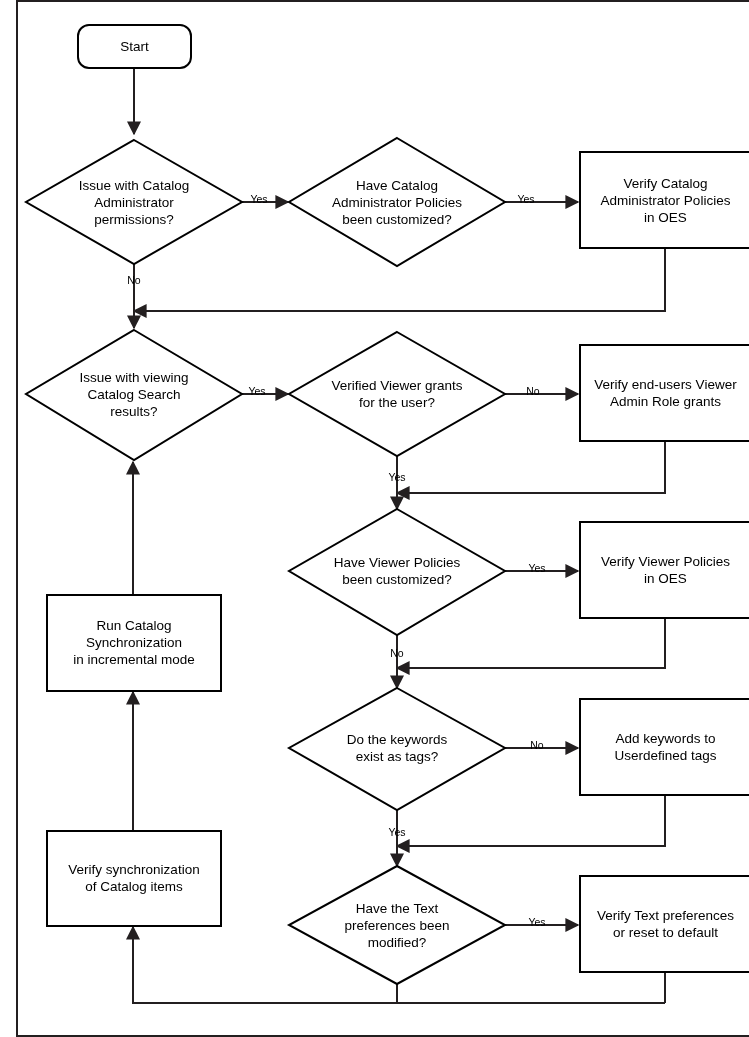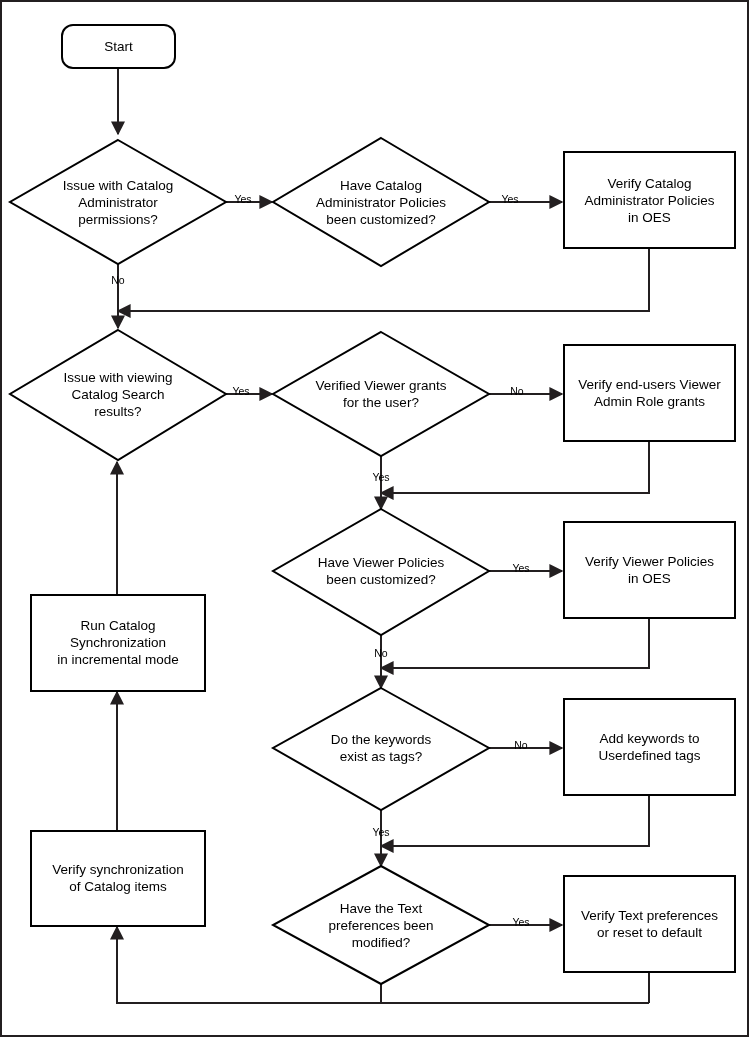--- a/index.html
+++ b/index.html
@@ -11,20 +11,21 @@
     width: 749px;
     height: 1037px;
     font-family: "Liberation Sans", sans-serif;
   }
   #chart-root {
     position: relative;
     width: 749px;
     height: 1037px;
     background: #ffffff;
     box-sizing: border-box;
+    padding-left: 16px;
   }
   svg.flow {
     display: block;
     width: 749px;
     height: 1037px;
   }
   .shape-stroke { stroke: #000000; stroke-width: 2; fill: #ffffff; }
   .frame { fill: none; stroke: #231f20; stroke-width: 2; }
   .conn { stroke: #231f20; stroke-width: 2; fill: none; }
   .node-text {

